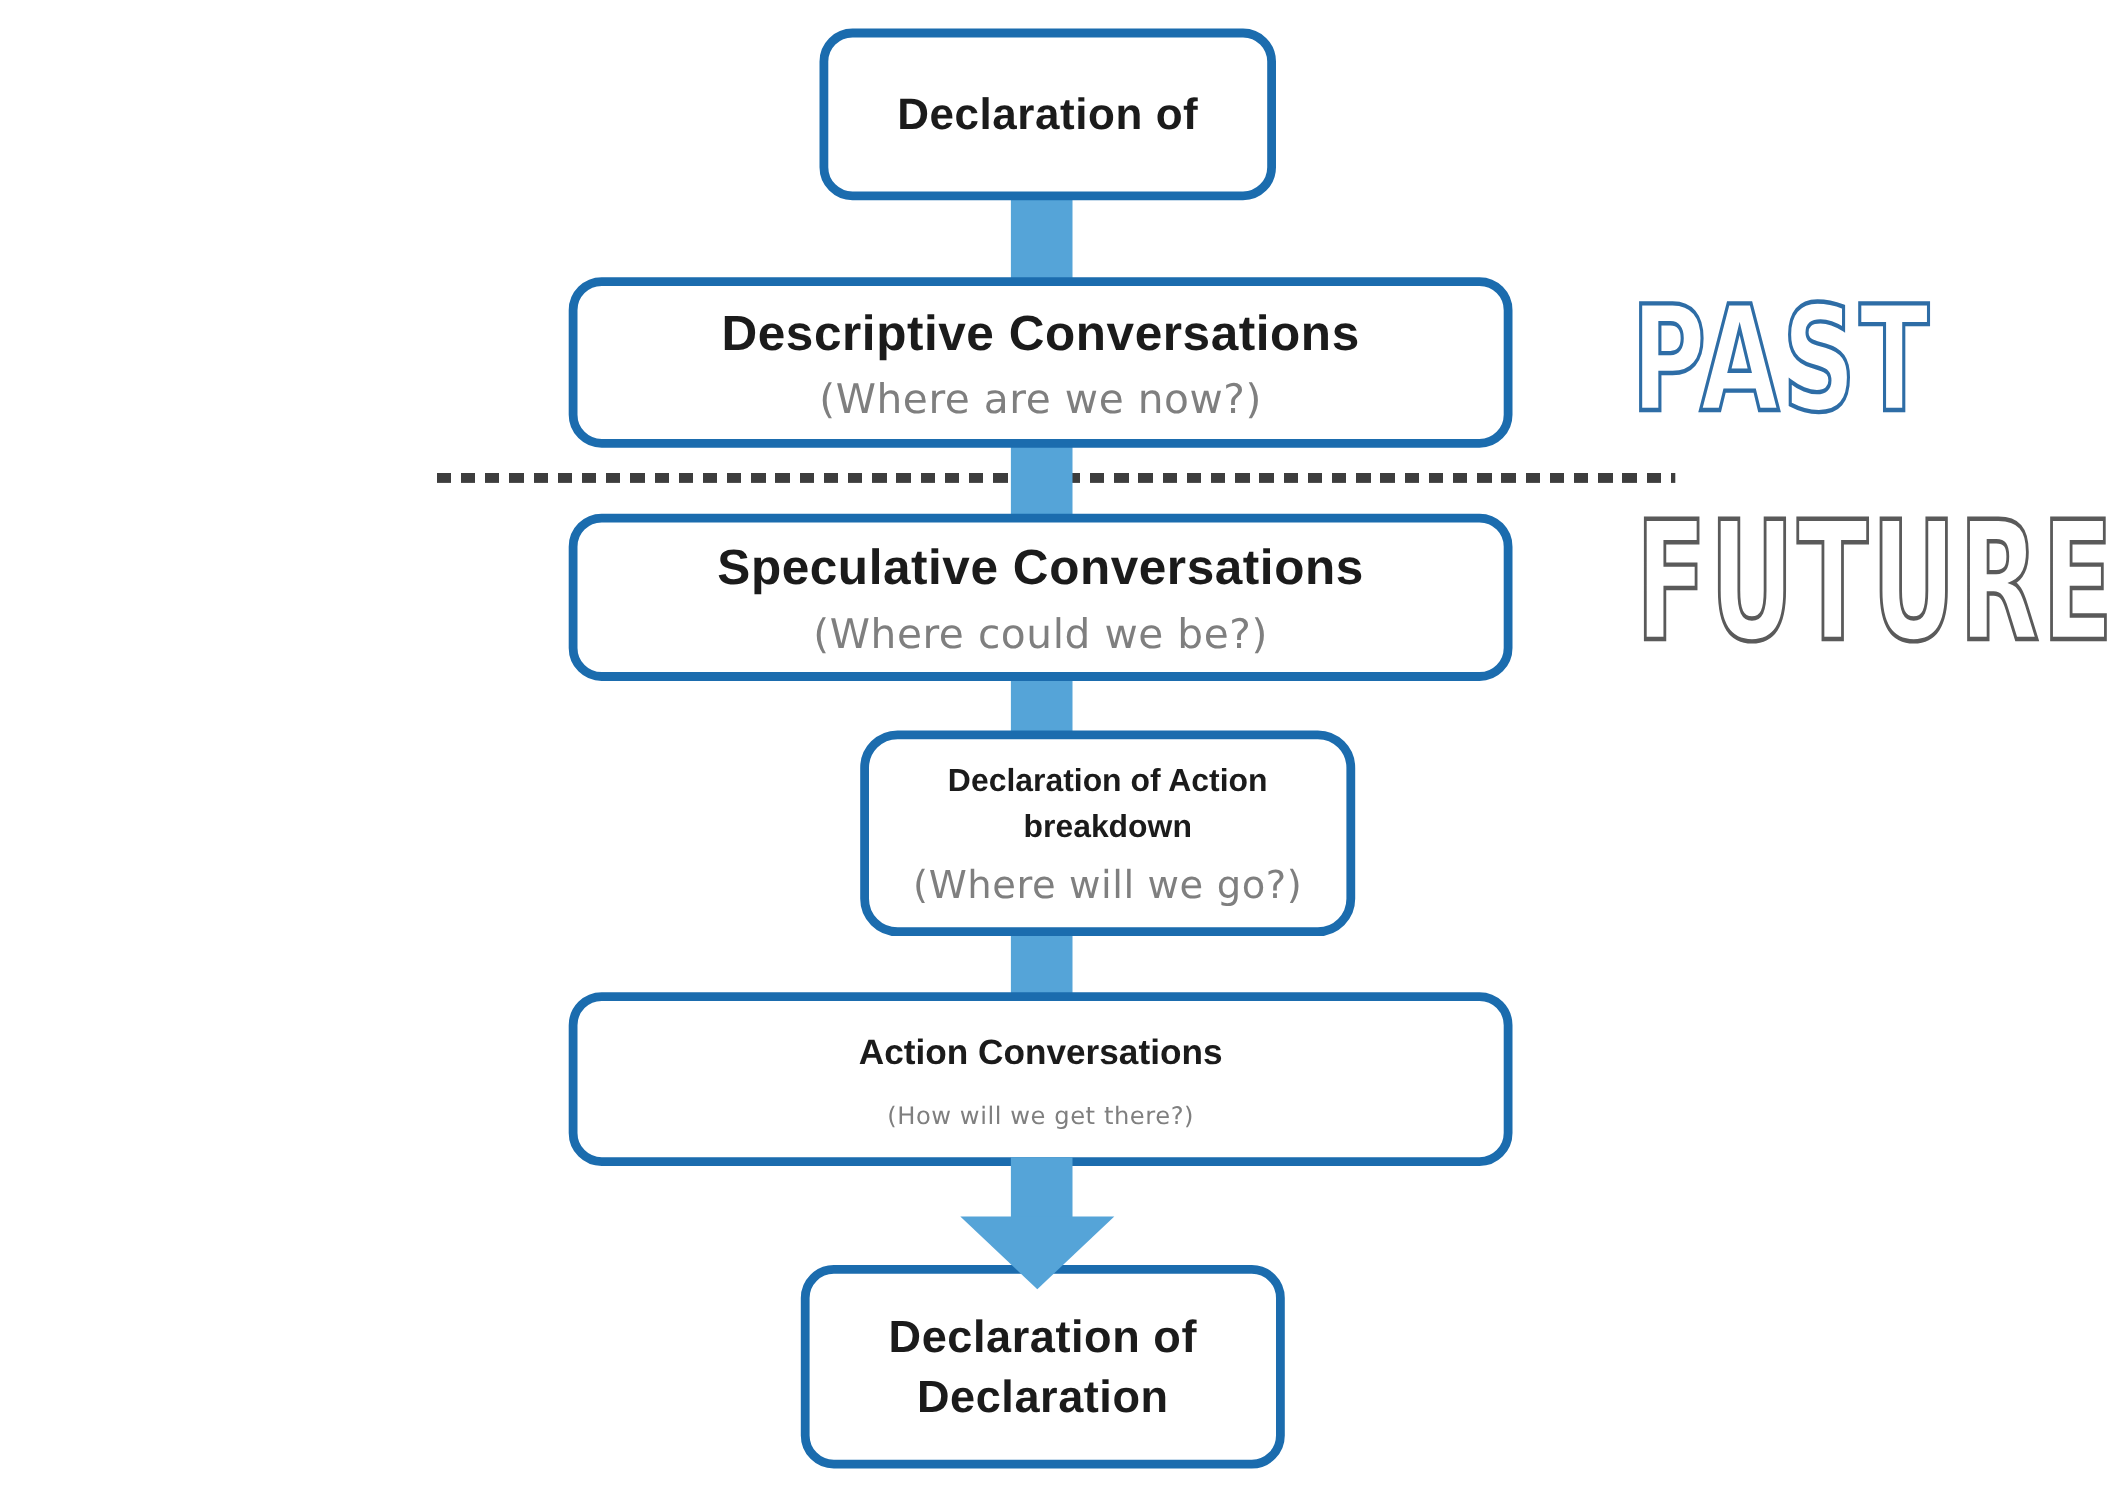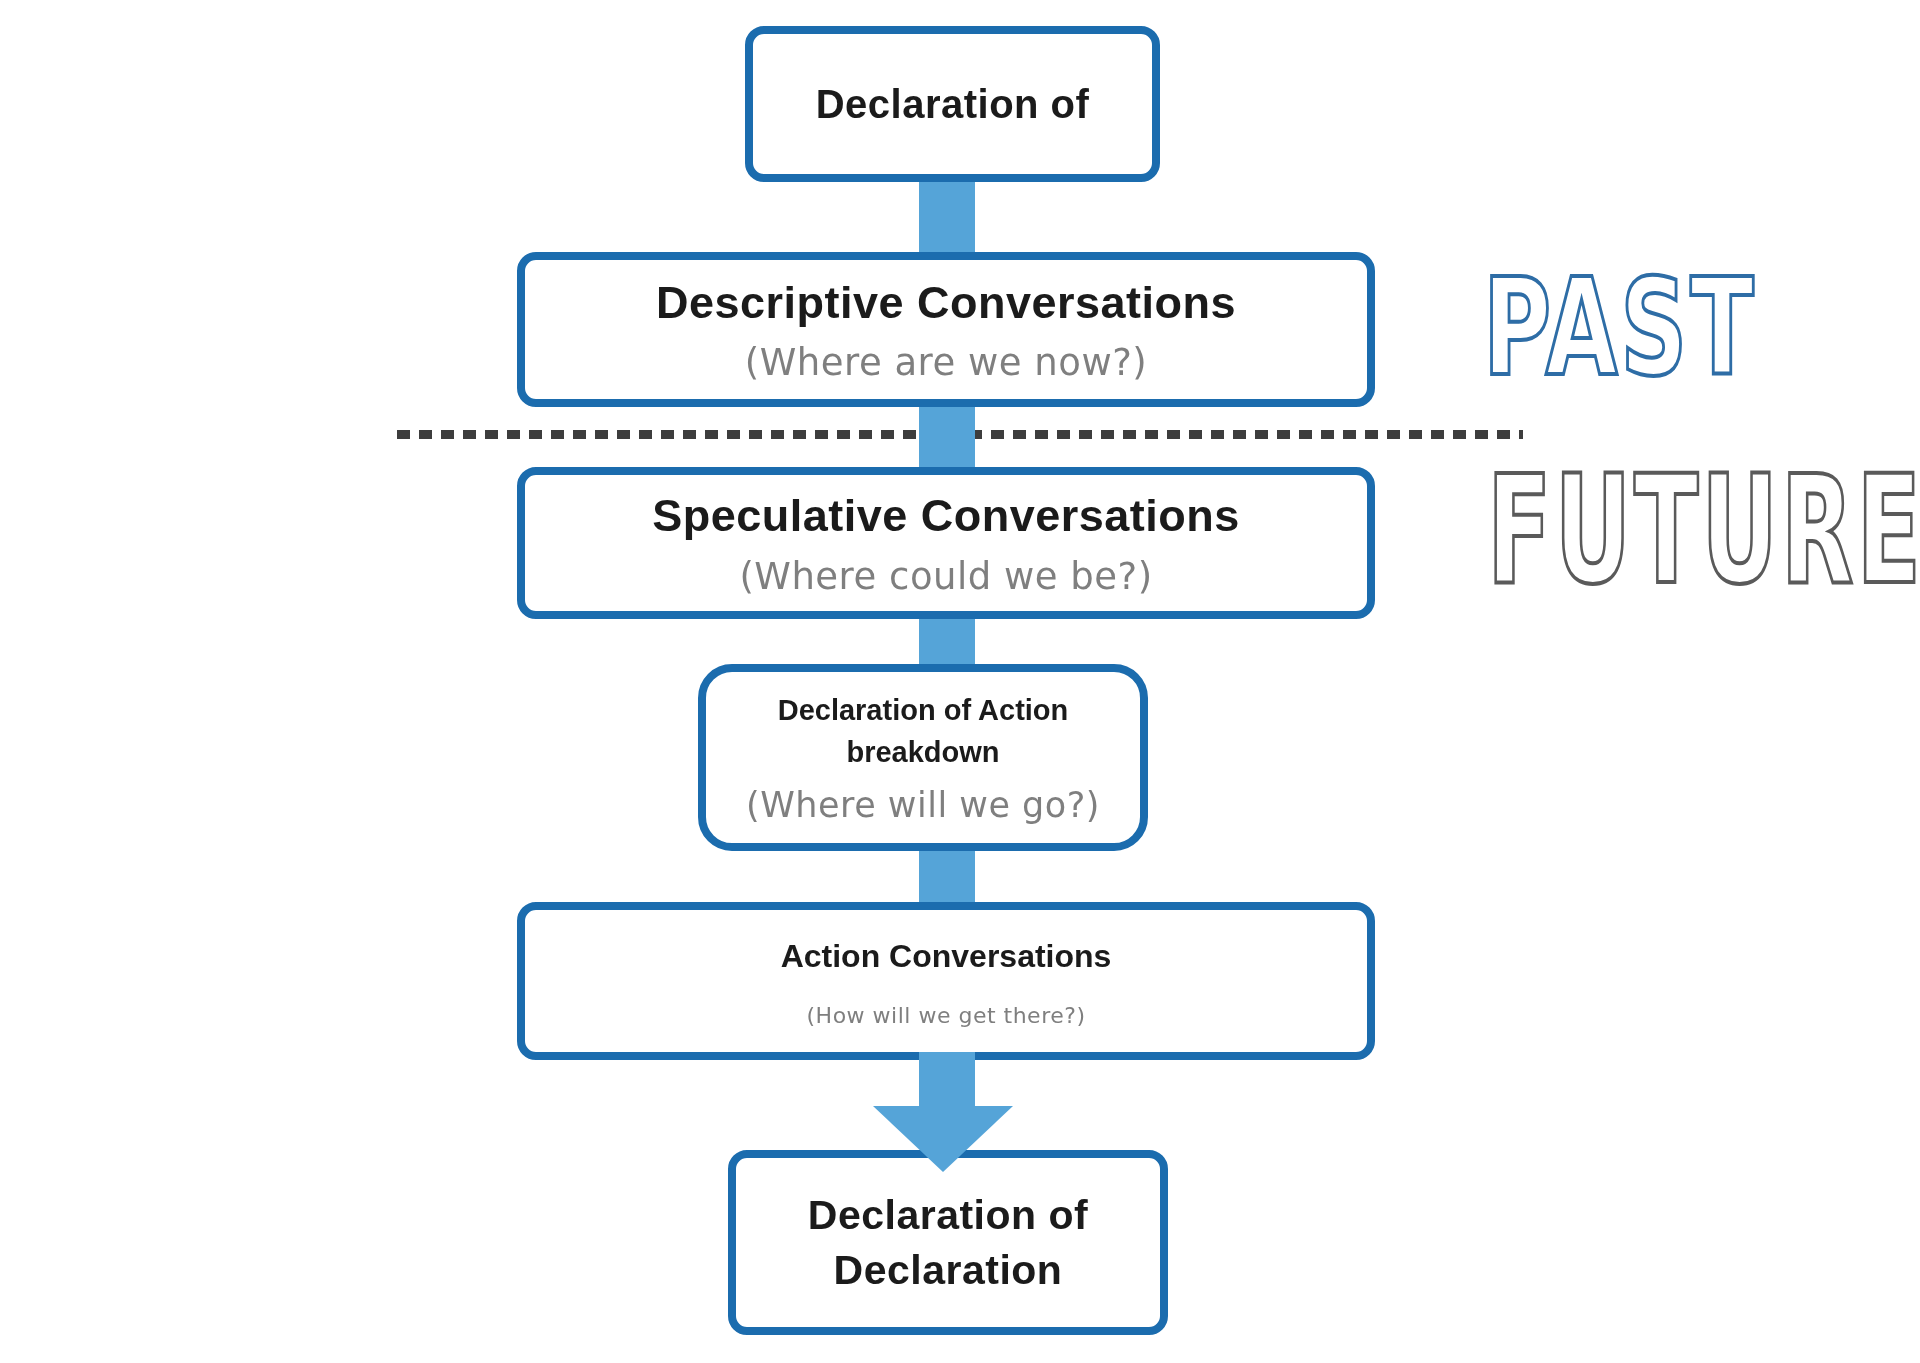--- a/index.html
+++ b/index.html
@@ -15,33 +15,33 @@
     background: #ffffff;
     overflow: hidden;
   }
 
   
   .node {
     position: absolute;
     box-sizing: border-box;
     background: #ffffff;
     border: 8px solid #1b6cae;
-    border-radius: 19px;
+    border-radius: 30px;
     display: flex;
     flex-direction: column;
     align-items: center;
     justify-content: center;
     text-align: center;
     z-index: 2;
     color: #1b1b1b;
   }
   .box1 { left: 745px; top: 26px;  width: 415px; height: 156px; }
   .box2 { left: 517px; top: 252px; width: 858px; height: 155px; }
   .box3 { left: 517px; top: 467px; width: 858px; height: 152px; }
-  .box4 { left: 698px; top: 664px; width: 450px; height: 187px; border-radius: 34px; }
+  .box4 { left: 782px; top: 664px; width: 450px; height: 187px; border-radius: 34px; }
   .box5 { left: 517px; top: 902px; width: 858px; height: 158px; gap: 18px; }
   .box6 { left: 728px; top: 1150px; width: 440px; height: 185px; }
 
   .t-xl  { font-size: 40px; font-weight: 700; line-height: 1.3; letter-spacing: 0.5px; }
   .t-xl2 { font-size: 41px; font-weight: 700; line-height: 1.32; letter-spacing: 0.5px; }
   .title-lg { font-size: 45px; font-weight: 700; letter-spacing: 0.5px; line-height: 1.25; }
   .title-md { font-size: 32px; font-weight: 700; line-height: 1.42; }
   .title-sm { font-size: 29px; font-weight: 700; line-height: 1.42; }
   .sub-lg, .sub-md, .sub-sm {
     font-family: "DejaVu Sans", sans-serif;

